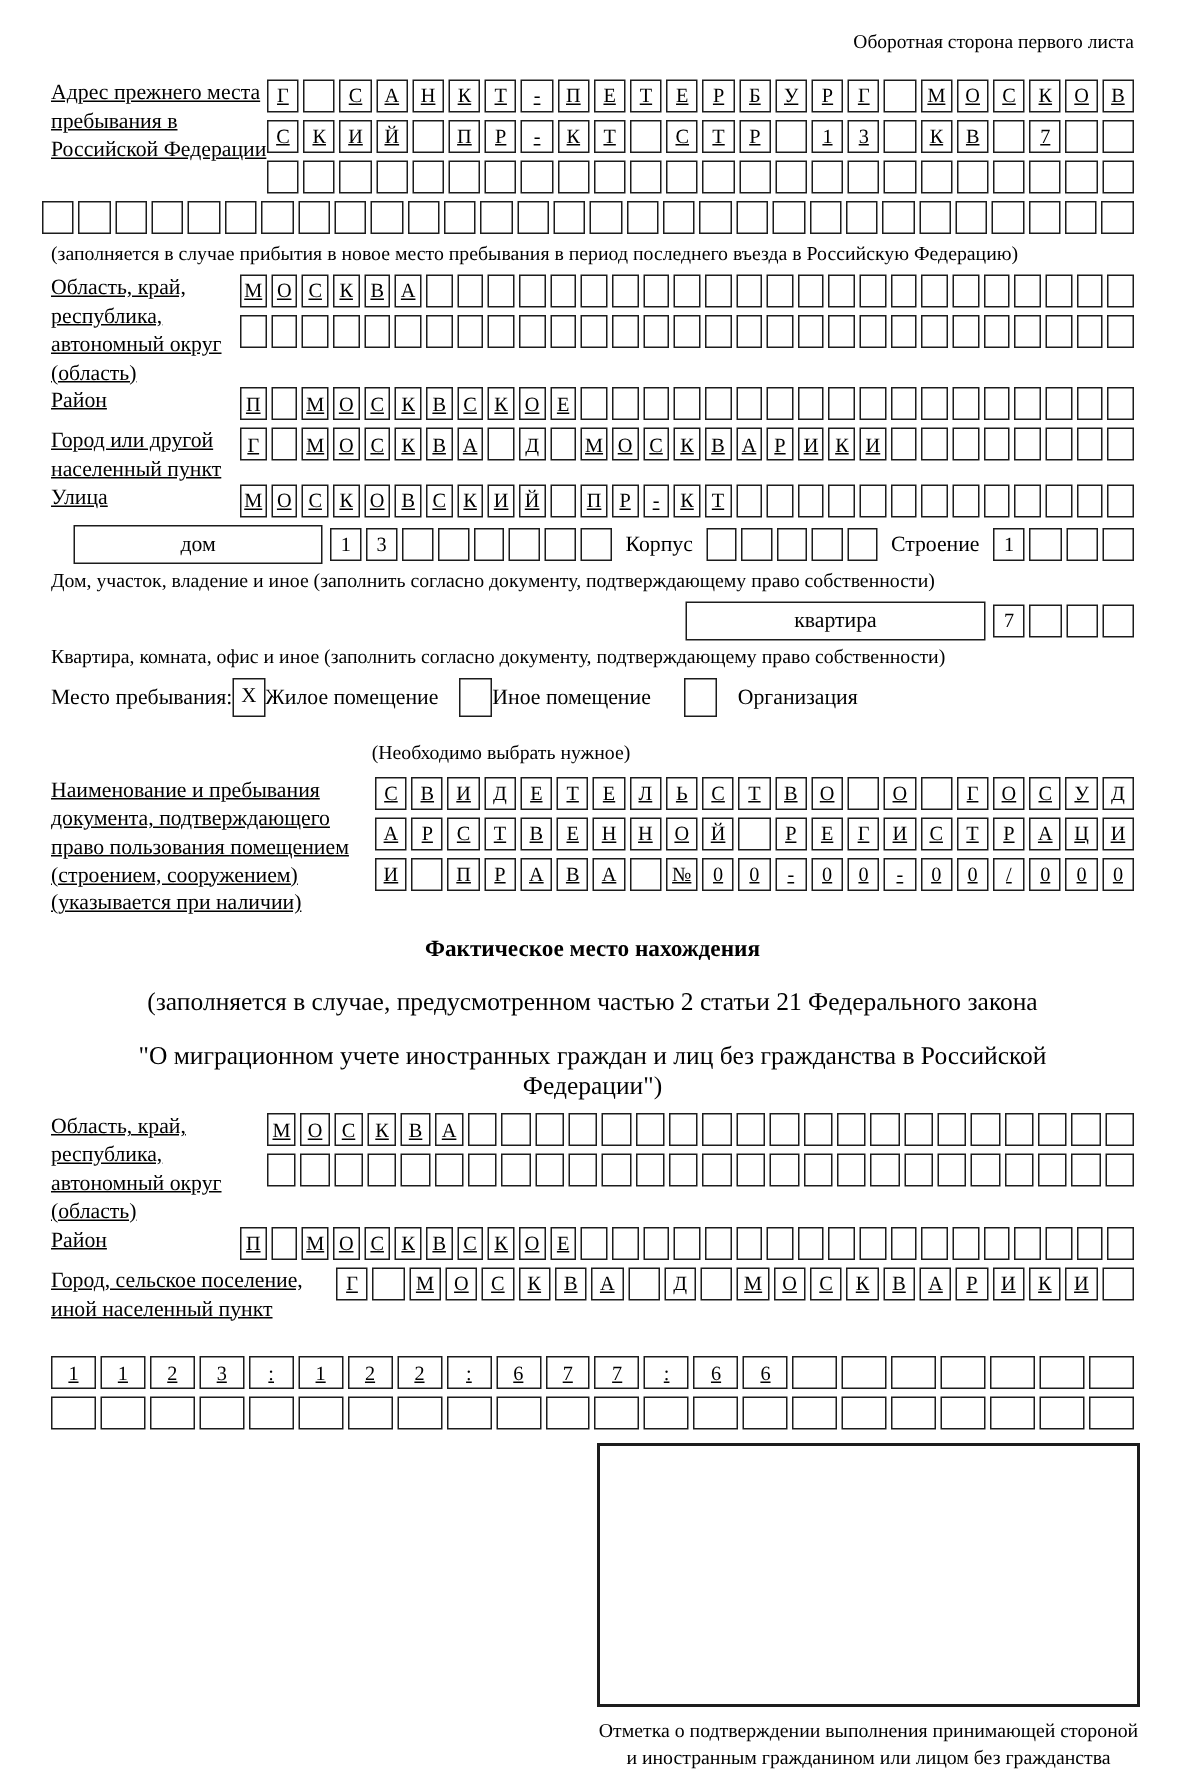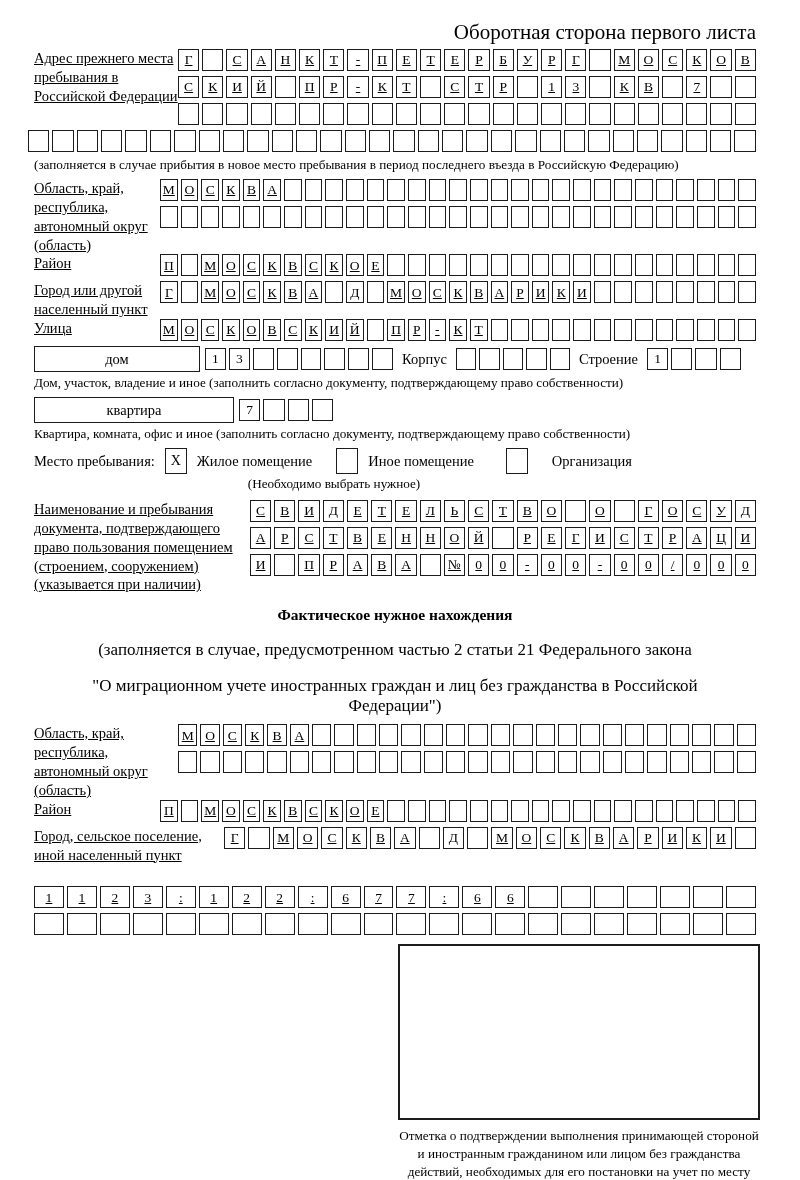--- a/index.html
+++ b/index.html
@@ -1,20 +1,20 @@
 <!DOCTYPE html>
 <html lang="ru"><head>
 <meta charset="utf-8">
 <style>
   html,body{margin:0;padding:0;background:#fff;}
   body{width:800px;height:1180px;overflow:hidden;color:#000;
        font-family:"Liberation Serif","DejaVu Serif",serif;}
   .page{box-sizing:border-box;width:800px;height:1180px;padding:16px 44px 0 34px;position:relative;}
 
-  .hdr{text-align:right;font-size:21px;margin:4px 0 4px 0;}
+  .hdr{text-align:right;font-size:13px;margin:4px 0 17px 0;}
 
   .row{display:flex;align-items:flex-start;text-decoration:underline;}
   .lbl{font-size:14.5px;line-height:1.3;}
   .col-grids{flex:1 1 auto;min-width:0;}
 
   .grid{display:flex;gap:3px;margin-bottom:5px;}
   .cell{flex:1 1 0;height:22px;border:1.5px solid #1c1c1c;box-sizing:border-box;
         display:flex;align-items:center;justify-content:center;
         font-size:13.5px;line-height:1;background:#fff;}
 
@@ -22,30 +22,30 @@
   .note-left{font-size:13.2px;text-align:left;margin:0 0 6px 0;}
   .sec-title{font-weight:bold;font-size:15.5px;text-align:center;margin:8px 0 10px 0;}
 
   .addr-lbl{width:144px;flex:0 0 144px;}
   .s2-lbl{width:126px;flex:0 0 126px;}
   .city-lbl{width:126px;flex:0 0 126px;}
   .doc-lbl{width:216px;flex:0 0 216px;}
   .fact-reg-lbl{width:144px;flex:0 0 144px;}
   .fact-city-lbl{width:190px;flex:0 0 190px;}
 
-  .house-row{display:flex;align-items:center;gap:5px;margin-bottom:3px;}
+  .house-row{display:flex;align-items:center;gap:5px;margin-bottom:3px;justify-content:flex-end;}
   .titled-box{border:1.5px solid #1c1c1c;height:26px;display:flex;align-items:center;
               justify-content:center;font-size:14.5px;box-sizing:border-box;}
   .box-dom{width:166px;}
   .box-kv{width:200px;}
   .inline-lbl{font-size:14.5px;padding:0 4px;white-space:nowrap;}
   .g8{width:188px;}.g5{width:114px;}.g4{width:94px;}
   .house-row .grid{margin-bottom:0;}
 
-  .res-row{display:flex;align-items:center;gap:10px;margin:6px 0 2px 0;font-size:14.5px;}
+  .res-row{display:flex;align-items:center;margin:6px 0 16px 0;font-size:14.5px;}
   .cb{width:22px;height:26px;border:1.5px solid #1c1c1c;box-sizing:border-box;
       display:flex;align-items:center;justify-content:center;font-size:14px;}
   .res-note{font-size:13.2px;margin:2px 0 8px 150px;width:300px;text-align:center;}
 
   .fact-note{font-size:17px;text-align:center;margin:16px;}
   .stamp-wrap{margin-left:364px;width:362px;margin-top:4px;}
   .stamp-box{width:362px;height:176px;border:2px solid #1c1c1c;box-sizing:border-box;background:#fff;}
   .stamp-cap{font-size:13.2px;text-align:center;margin-top:7px;line-height:1.35;}
   .mt2{margin-top:2px;}
 </style>
@@ -473,21 +473,21 @@
           <span class="cell">0</span>
           <span class="cell">0</span>
           <span class="cell">/</span>
           <span class="cell">0</span>
           <span class="cell">0</span>
           <span class="cell">0</span>
         </div>
     </div>
   </div>
 
-  <div class="sec-title" style="margin-top:12px;">Фактическое нужное нахождения</div>
+  <div class="sec-title" style="margin-top:12px;">Фактическое место нахождения</div>
   <div class="fact-note">(заполняется в случае, предусмотренном частью 2 статьи 21 Федерального закона</div>
   <div class="fact-note" style="margin-bottom:8px;">"О миграционном учете иностранных граждан и лиц без гражданства в Российской Федерации")</div>
 
   <div class="row">
     <div class="lbl fact-reg-lbl">Область, край, республика, автономный округ (область)</div>
     <div class="col-grids">
       <div class="grid">
           <span class="cell">М</span>
           <span class="cell">О</span>
           <span class="cell">С</span>

